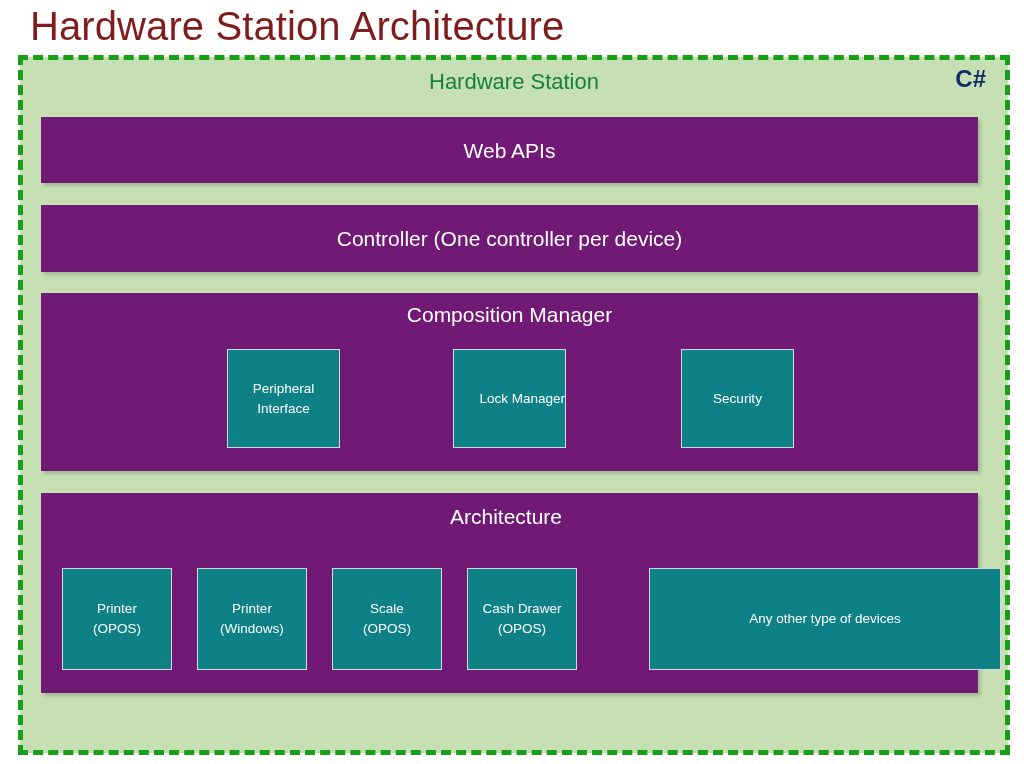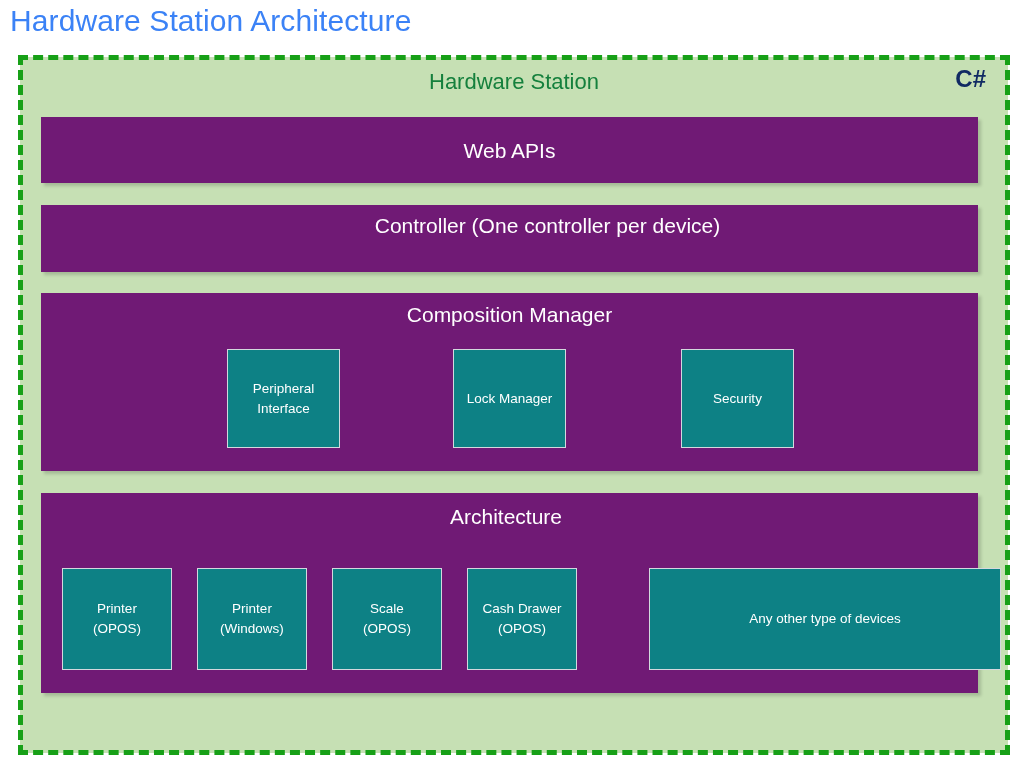--- a/index.html
+++ b/index.html
@@ -12,25 +12,25 @@
     width: 1024px;
     height: 764px;
     position: relative;
     font-family: "Liberation Sans", sans-serif;
     overflow: hidden;
   }
 
   
   #page-title {
     position: absolute;
-    left: 10px;
+    left: 30px;
     top: 4px;
-    font-size: 30px;
+    font-size: 40px;
     font-weight: 400;
-    color: #3b82f6;
+    color: #7f1d1d;
     letter-spacing: 0.1px;
     white-space: nowrap;
   }
 
   
   #outer-boundary {
     position: absolute;
     left: 18px;
     top: 55px;
     width: 992px;
@@ -90,21 +90,21 @@
     font-size: 21px;
     white-space: nowrap;
   }
 
   #block-web-apis   { left: 41px; top: 117px; width: 937px; height: 66px; }
   #block-controller { left: 41px; top: 205px; width: 937px; height: 67px; }
   #block-composition{ left: 41px; top: 293px; width: 937px; height: 178px; }
   #block-peripherals{ left: 41px; top: 493px; width: 937px; height: 200px; }
 
   #block-web-apis   .layer-title { top: 22px; }
-  #block-controller .layer-title { top: 9px; margin-left: 38px; }
+  #block-controller .layer-title { top: 22px; }
   #block-composition .layer-title { top: 10px; }
   #block-peripherals .layer-title { top: 12px; width: 930px; }
 
   
   .component-box {
     position: absolute;
     background: #0D8185;
     border: 1px solid #D3D9DE;
     box-sizing: border-box;
     color: #ffffff;
@@ -114,21 +114,21 @@
     justify-content: center;
     text-align: center;
     font-size: 13.5px;
     line-height: 1.45;
     z-index: 3;
   }
   .component-box span { display: block; }
 
   
   #comp-peripheral-interface { left: 227px; top: 349px; width: 113px; height: 99px; }
-  #comp-lock-manager         { left: 453px; top: 349px; width: 113px; height: 99px; }
+  #comp-lock-manager         { left: 453px; top: 349px; width: 113px; height: 99px; align-items: flex-end; }
   #comp-security             { left: 681px; top: 349px; width: 113px; height: 99px; }
 
   
   #periph-printer-opos    { left: 62px;  top: 568px; width: 110px; height: 102px; }
   #periph-printer-windows { left: 197px; top: 568px; width: 110px; height: 102px; }
   #periph-scale-opos      { left: 332px; top: 568px; width: 110px; height: 102px; }
   #periph-cash-drawer     { left: 467px; top: 568px; width: 110px; height: 102px; }
   #periph-any-other       { left: 602px; top: 568px; width: 352px; height: 102px; margin-left: 47px; }
 </style>
 </head>

